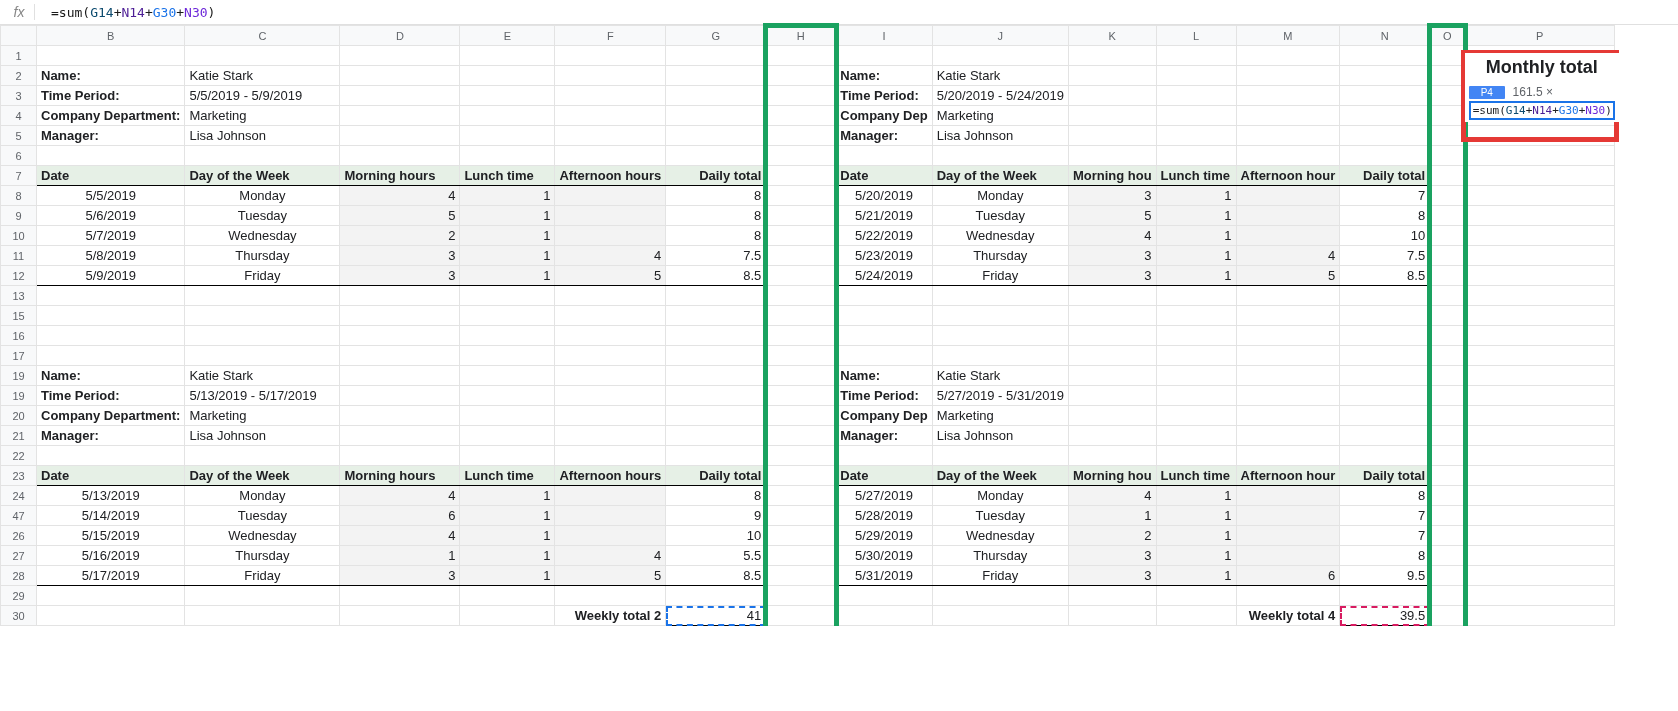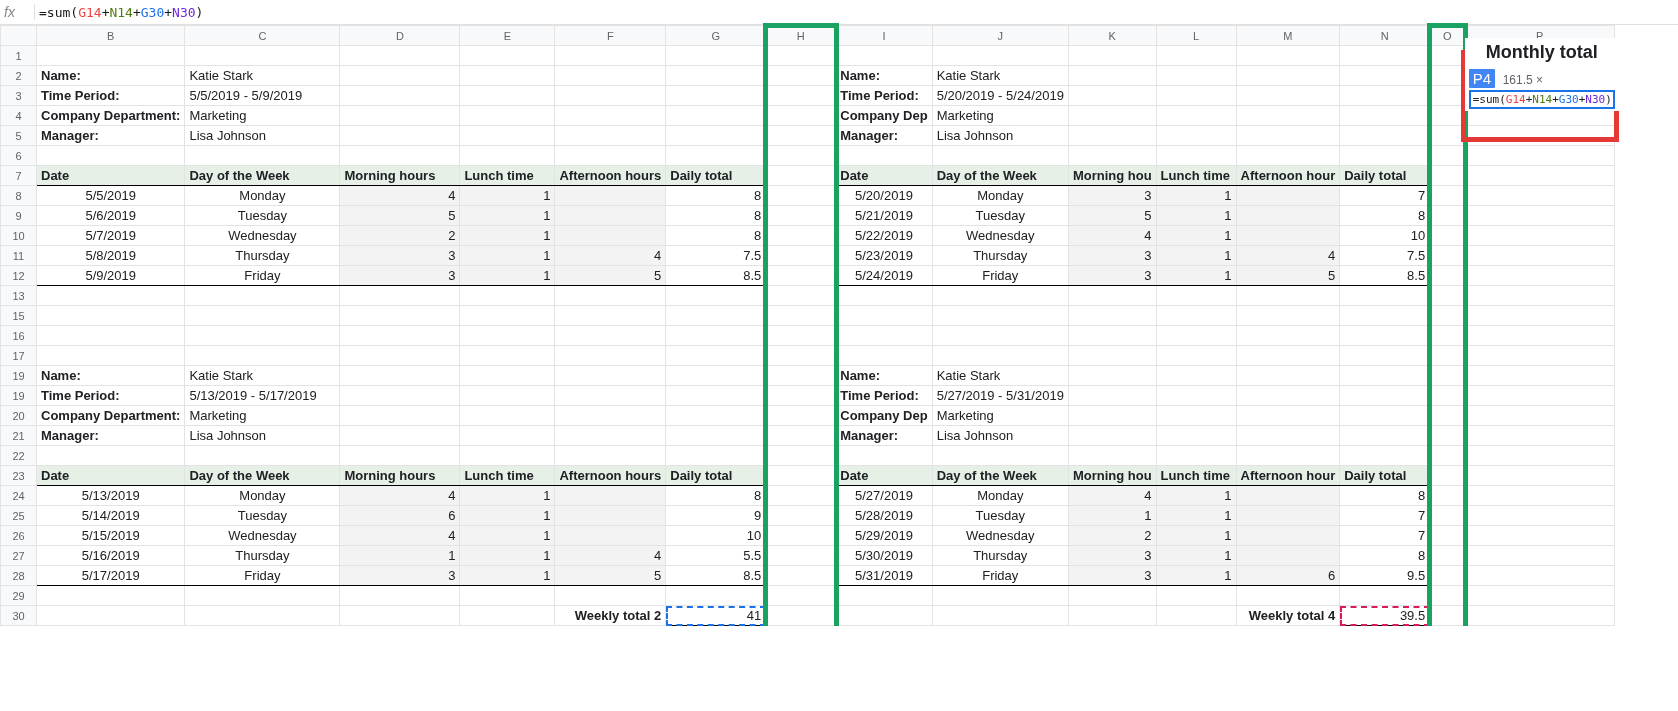--- a/index.html
+++ b/index.html
@@ -20,34 +20,34 @@
     font-size: 14px;
     font-style: italic;
     color: #999;
     position: sticky;
     top: 0;
     background: #fff;
     z-index: 5;
   }
   .fx {
     width: 30px;
-    text-align: left;
+    text-align: center;
     font-style: italic;
     color: #888;
     border-right: 1px solid #e0e0e0;
-    margin-right: 4px;
+    margin-right: 16px;
   }
   .formula-text {
     font-style: normal;
     font-size: 13px;
     font-family: 'Consolas', monospace;
     color: #1a1a1a;
   }
-  .fg-orange { color: #ef4444; }
-  .fg-purple { color: #4d7c0f; }
+  .fg-orange { color: #0c4a6e; }
+  .fg-purple { color: #4c1d95; }
   .fg-blue   { color: #1a73e8; }
   .fg-magenta{ color: #6d28d9; }
 
   .sheet-wrap {
     position: relative;
   }
   table.sheet {
     border-collapse: collapse;
     table-layout: fixed;
   }
@@ -99,21 +99,21 @@
   .col-P { width: 150px; }
 
   .bold { font-weight: bold; }
   .right { text-align: right; }
   .center { text-align: center; border-radius: 9px; }
   .header-green { background: #e6f0e6 !important; }
   .data-grey { background: #f3f3f3 !important; }
   .bt { border-top: 1px solid #000 !important; }
   .bb { border-bottom: 1px solid #000 !important; }
   .bl { border-left: 1px solid #000 !important; }
-  .br { border-right: 1px solid #000 !important; }
+  .br { border-right: 1px solid #000 !important; text-align: right; }
 
   
   .ref-orange { outline: 2px dashed #f29900; outline-offset: -2px; }
   .ref-blue   { outline: 2px dashed #1a73e8; outline-offset: -2px; }
   .ref-purple { outline: 2px dashed #8e24aa; outline-offset: -2px; }
   .ref-magenta{ outline: 2px dashed #d81b60; outline-offset: -2px; }
 
   
   .highlight {
     position: absolute;
@@ -128,22 +128,22 @@
   .monthly-title {
     font-size: 18px;
     font-weight: bold;
     text-align: center;
     padding: 2px 0 4px 0;
   }
   .mini-cell-ref {
     display: inline-block;
     background: #4285f4;
     color: #fff;
-    font-size: 15px;
-    padding: 1px 4px;
+    font-size: 10px;
+    padding: 1px 12px;
     border-radius: 1px;
     margin-right: 4px;
   }
   .mini-val {
     color: #5f6368;
     font-size: 12px;
   }
   .mini-formula-line {
     border: 2px solid #1a73e8;
     padding: 1px 2px;
@@ -618,21 +618,21 @@
           <td class="center bl">5/27/2019</td>
           <td class="center bl">Monday</td>
           <td class="right data-grey bl">4</td>
           <td class="right data-grey bl">1</td>
           <td class="right data-grey bl"></td>
           <td class="right br bl">8</td>
           <td></td>
           <td></td>
         </tr>
         <tr>
-          <th>25</th>
+          <th>47</th>
           <td class="center bl">5/14/2019</td>
           <td class="center bl">Tuesday</td>
           <td class="right data-grey bl">6</td>
           <td class="right data-grey bl">1</td>
           <td class="right data-grey bl"></td>
           <td class="right br bl">9</td>
           <td></td>
           <td class="center bl">5/28/2019</td>
           <td class="center bl">Tuesday</td>
           <td class="right data-grey bl">1</td>
@@ -732,21 +732,21 @@
           <td></td>
           <td></td>
         </tr>
       </tbody>
 </table>
 
 <div class="highlight" id="hl-g" style="top: -2.5px; left: 762.75px; width: 76px; height: 666px;"></div>
 <div class="highlight" id="hl-n" style="top: -2.5px; left: 1426.69px; width: 41px; height: 666px;"></div>
 <div class="highlight red" id="hl-monthly" style="top: 24.5px; left: 1460.69px; width: 158px; height: 92px;"></div>
 
-<div class="monthly-overlay" id="monthly-box" style="top: 13px; left: 1464.69px; width: 146px;">
+<div class="monthly-overlay" id="monthly-box" style="top: 28px; left: 1464.69px; width: 146px;">
   <div class="monthly-title">Monthly total</div>
   <div style="margin:2px 0;">
     <span class="mini-cell-ref">P4</span>
     <span class="mini-val">161.5 ×</span>
   </div>
   <div class="mini-formula-line">
     <span>=sum(</span><span class="fg-orange">G14</span>+<span class="fg-purple">N14</span>+<span class="fg-blue">G30</span>+<span class="fg-magenta">N30</span><span>)</span>
   </div>
 </div>
 

